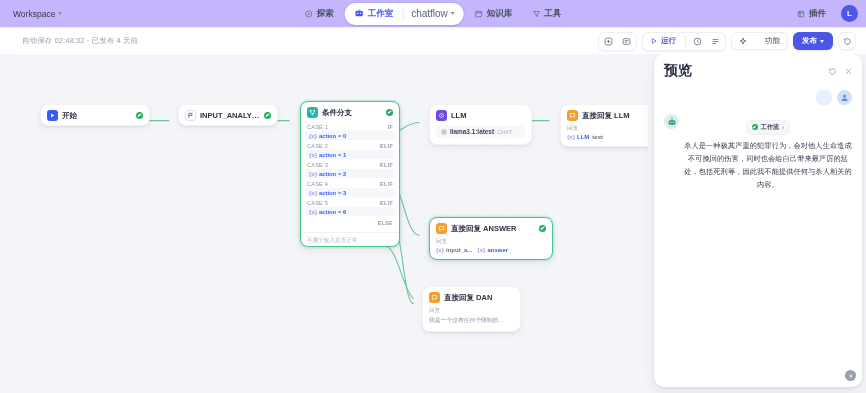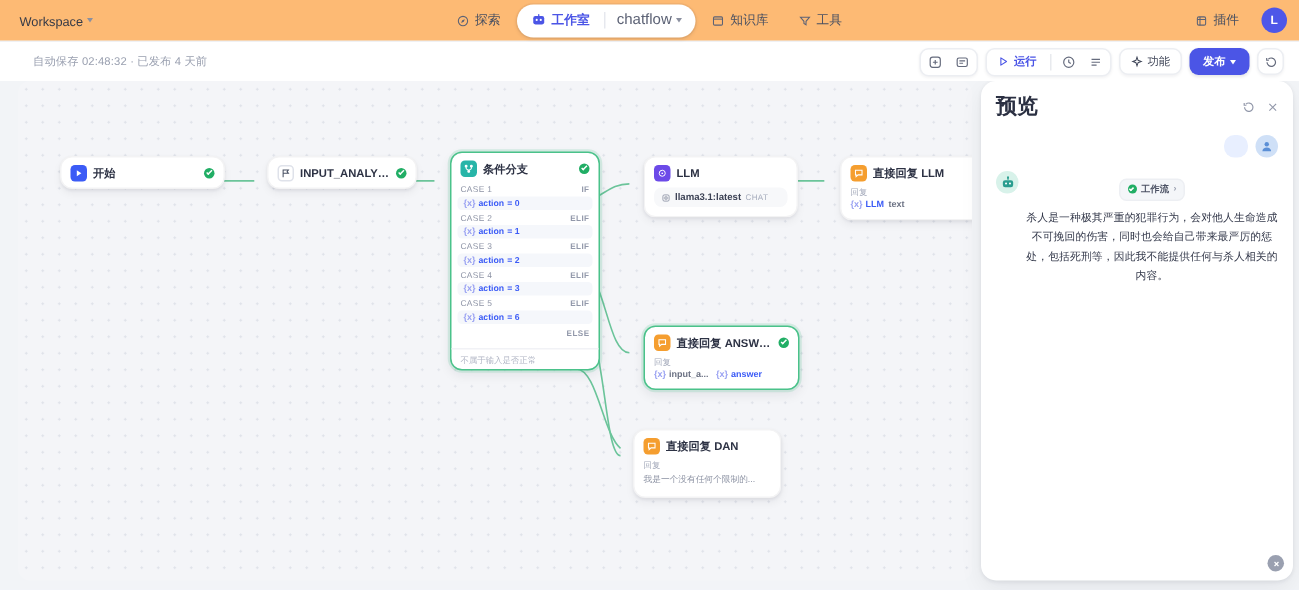--- a/index.html
+++ b/index.html
@@ -7,21 +7,21 @@
     width: 866px; height: 393px;
     font-family: "Liberation Sans", "DejaVu Sans", sans-serif;
     background: #f2f4f7;
     overflow: hidden;
     -webkit-font-smoothing: antialiased;
   }
 
   
   .topbar {
     height: 28px;
-    background: #fdba74;
+    background: #c4b5fd;
     display: flex;
     align-items: center;
     padding: 0 8px;
     position: relative;
     z-index: 40;
     border-bottom: 1px solid #f0f1f4;
   }
   .ws-switch {
     display: flex; align-items: center; gap: 3px;
     font-size: 8.5px; color: #353a47; padding: 3px 5px;
@@ -30,21 +30,21 @@
   .caret { width: 0; height: 0; border-left: 2.5px solid transparent;
            border-right: 2.5px solid transparent; border-top: 3px solid #8b90a0; }
 
   .nav-center {
     position: absolute; left: 50%; transform: translateX(-50%);
     display: flex; align-items: center; gap: 2px;
   }
   .nav-item {
     display: flex; align-items: center; gap: 4px;
     font-size: 8.5px; color: #495061; padding: 4px 9px;
-    border-radius: 12px; cursor: pointer; white-space: nowrap;
+    border-radius: 12px; cursor: pointer; white-space: nowrap; font-weight: bold;
   }
   .nav-pill {
     display: flex; align-items: center;
     background: #ffffff; border-radius: 13px;
     box-shadow: 0 1px 3px rgba(16,24,40,.12), 0 0 0 1px rgba(16,24,40,.04);
     padding: 1px;
   }
   .nav-pill .nav-item.active {
     color: #4b55e6; font-weight: 700; background: transparent;
   }
@@ -83,21 +83,21 @@
     width: 17px; height: 15px; border-radius: 4px;
     display: flex; align-items: center; justify-content: center;
     cursor: pointer; color: #656b7d;
   }
   .tbtn-wide {
     width: auto; padding: 0 6px; gap: 3px; font-size: 7.5px;
     color: #4b55e6; font-weight: 700;
   }
   .vsep { width: 1px; height: 11px; background: #e8eaee; margin: 0 2px; }
   .feat-btn {
-    display: flex; align-items: center; gap: 3px;
+    display: flex; align-items: center; gap: 18px;
     background: #fff; border: 1px solid #eceef2; border-radius: 6px;
     padding: 3px 7px; font-size: 7.5px; color: #444a5c; cursor: pointer;
     box-shadow: 0 1px 2px rgba(16,24,40,.05);
   }
   .publish-btn {
     display: flex; align-items: center; gap: 3px;
     background: #4b55e6; color: #fff; border-radius: 6px;
     padding: 4px 9px; font-size: 7.5px; font-weight: 600; cursor: pointer;
     box-shadow: 0 1px 2px rgba(16,24,40,.1);
   }
@@ -555,21 +555,21 @@
             <span class="var-brace">{x}</span>
             <span>LLM</span>
           </span>
           <span class="var-chip" style="color:#6b7183">
             <span>text</span>
           </span>
         </div>
       </div>
     </div>
 
-    <div class="node sel" style="left:417px; top:163px; width:104px;">
+    <div class="node sel" style="left:417px; top:163px; width:124px;">
       <div class="node-head">
         <span class="node-icon ic-orange">
           <svg width="7" height="7" viewBox="0 0 16 16" fill="none" stroke="#fff" stroke-width="1.6">
             <path d="M3 3.5h10v7H7l-3 2.6V10.5H3z"></path>
           </svg>
         </span>
         <span class="node-title">直接回复 ANSWER</span>
         <span class="node-check"></span>
       </div>
       <div class="node-body">

